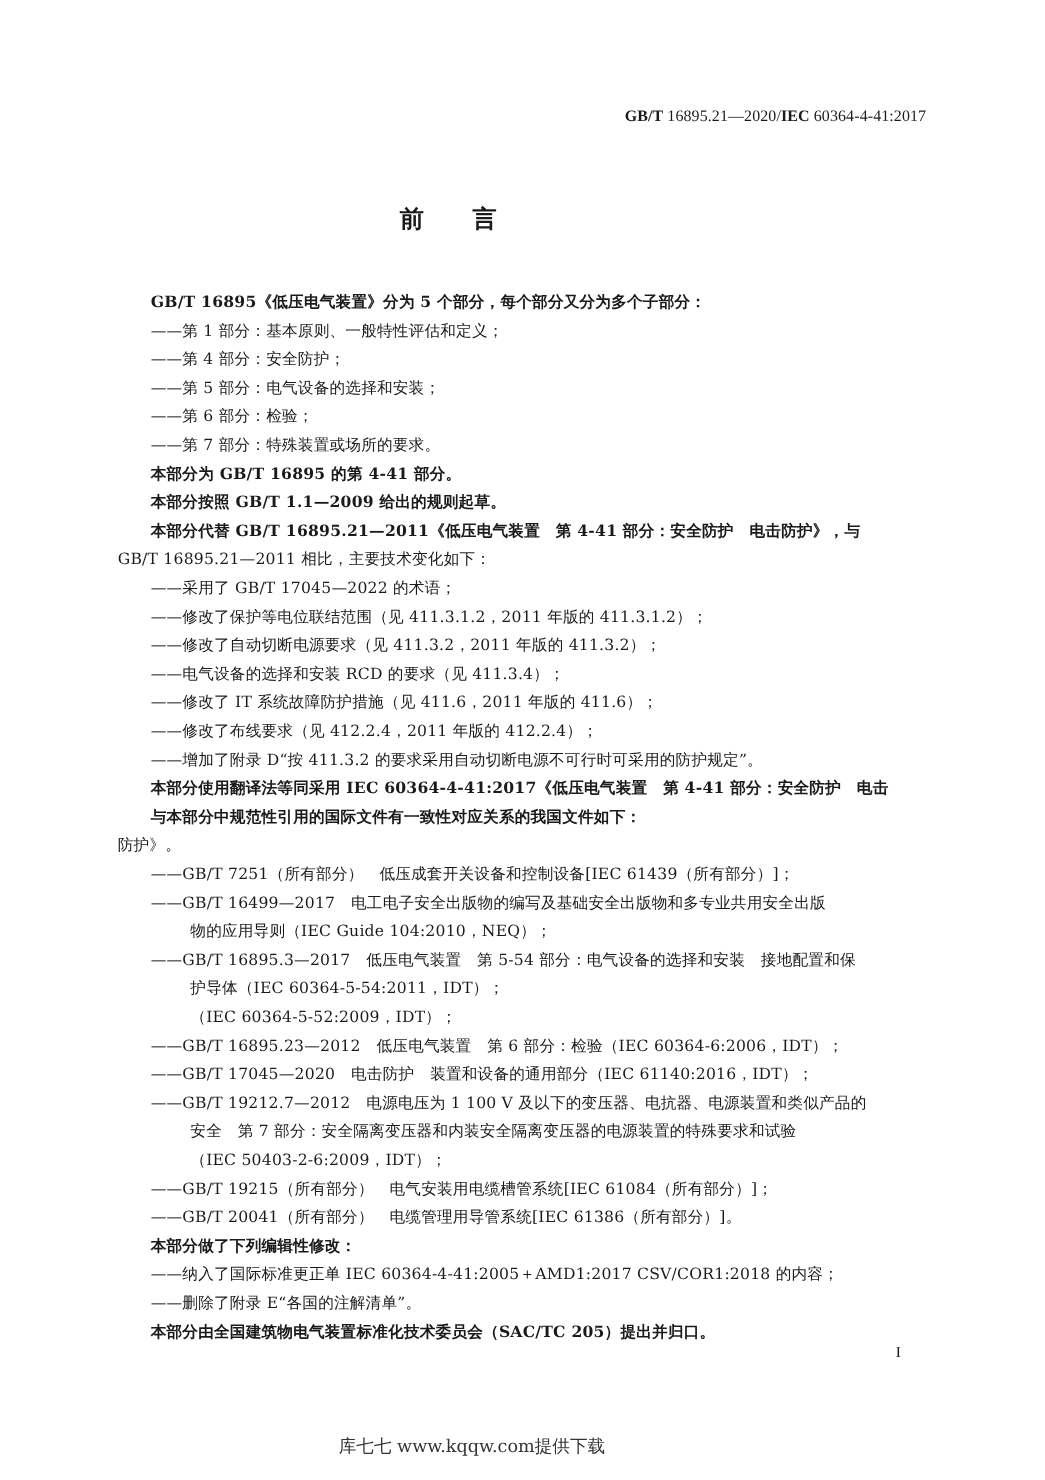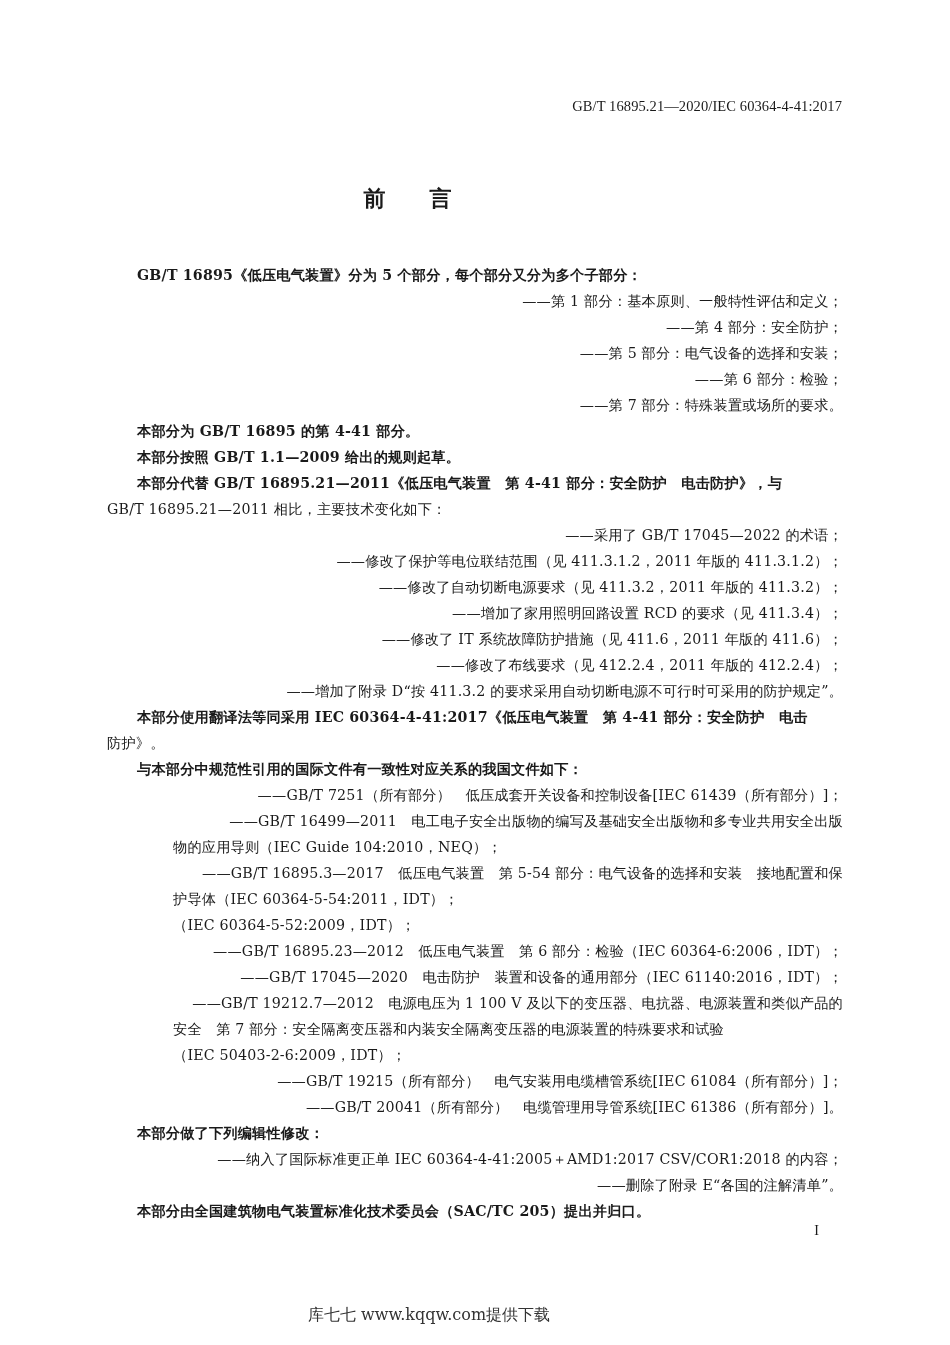--- a/index.html
+++ b/index.html
@@ -1,30 +1,30 @@
 <!DOCTYPE html>
 <html><head>
 <meta charset="utf-8">
 <style>
   html, body { margin: 0; padding: 0; background: #ffffff; }
   body { width: 950px; height: 1345px; position: relative; overflow: hidden;
          font-family: "DejaVu Serif", "Liberation Serif", serif; color: #1a1a1a; }
   .header { position: absolute; top: 98px; right: 108px; font-size: 14.5px;
             font-family: "Liberation Serif", serif; letter-spacing: 0.1px; }
-  .header b { font-weight: normal; margin-top: 31px; }
+  .header b { font-weight: bold; margin-top: 31px; }
   .title { position: absolute; top: 184px; left: 0; width: 815px; text-align: center;
            font-size: 22px; font-weight: bold; font-family: "DejaVu Sans", sans-serif; letter-spacing: 0; }
   .title span { display: inline-block; }
   .title .gap { width: 44px; }
   .body { position: absolute; top: 262px; left: 107px; width: 736px; }
   .line { height: 26px; line-height: 26px; font-size: 14.2px; white-space: nowrap;
           font-family: "DejaVu Serif", serif; letter-spacing: 0.2px; }
   .p { padding-left: 30px; font-weight: bold; }
   .flush { padding-left: 0; }
-  .dash { padding-left: 30px; text-align: right; }
+  .dash { padding-left: 30px; }
   .cont { padding-left: 66px; }
   .pagenum { position: absolute; top: 1223px; right: 131px; font-size: 14px;
              font-family: "Liberation Serif", serif; }
   .footer { position: absolute; top: 1305px; left: 0; width: 858px; text-align: center;
             font-size: 16px; color: #333; font-family: "DejaVu Serif", serif; }
 </style>
 </head>
 <body>
 
 <div class="header">
@@ -42,29 +42,29 @@
   <div class="line dash">——第 5 部分：电气设备的选择和安装；</div>
   <div class="line dash">——第 6 部分：检验；</div>
   <div class="line dash">——第 7 部分：特殊装置或场所的要求。</div>
   <div class="line p">本部分为 GB/T 16895 的第 4-41 部分。</div>
   <div class="line p">本部分按照 GB/T 1.1—2009 给出的规则起草。</div>
   <div class="line p">本部分代替 GB/T 16895.21—2011《低压电气装置　第 4-41 部分：安全防护　电击防护》，与</div>
   <div class="line flush">GB/T 16895.21—2011 相比，主要技术变化如下：</div>
   <div class="line dash">——采用了 GB/T 17045—2022 的术语；</div>
   <div class="line dash">——修改了保护等电位联结范围（见 411.3.1.2，2011 年版的 411.3.1.2）；</div>
   <div class="line dash">——修改了自动切断电源要求（见 411.3.2，2011 年版的 411.3.2）；</div>
-  <div class="line dash">——增加了家用照明回路设置 RCD 的要求（见 411.3.4）；</div>
+  <div class="line dash">——电气设备的选择和安装 RCD 的要求（见 411.3.4）；</div>
   <div class="line dash">——修改了 IT 系统故障防护措施（见 411.6，2011 年版的 411.6）；</div>
   <div class="line dash">——修改了布线要求（见 412.2.4，2011 年版的 412.2.4）；</div>
   <div class="line dash">——增加了附录 D“按 411.3.2 的要求采用自动切断电源不可行时可采用的防护规定”。</div>
   <div class="line p">本部分使用翻译法等同采用 IEC 60364-4-41:2017《低压电气装置　第 4-41 部分：安全防护　电击</div>
+  <div class="line p">与本部分中规范性引用的国际文件有一致性对应关系的我国文件如下：</div>
   <div class="line flush">防护》。</div>
-  <div class="line p">与本部分中规范性引用的国际文件有一致性对应关系的我国文件如下：</div>
   <div class="line dash">——GB/T 7251（所有部分）　低压成套开关设备和控制设备[IEC 61439（所有部分）]；</div>
-  <div class="line dash">——GB/T 16499—2011　电工电子安全出版物的编写及基础安全出版物和多专业共用安全出版</div>
+  <div class="line dash">——GB/T 16499—2017　电工电子安全出版物的编写及基础安全出版物和多专业共用安全出版</div>
   <div class="line cont">物的应用导则（IEC Guide 104:2010，NEQ）；</div>
   <div class="line dash">——GB/T 16895.3—2017　低压电气装置　第 5-54 部分：电气设备的选择和安装　接地配置和保</div>
   <div class="line cont">护导体（IEC 60364-5-54:2011，IDT）；</div>
   <div class="line cont">（IEC 60364-5-52:2009，IDT）；</div>
   <div class="line dash">——GB/T 16895.23—2012　低压电气装置　第 6 部分：检验（IEC 60364-6:2006，IDT）；</div>
   <div class="line dash">——GB/T 17045—2020　电击防护　装置和设备的通用部分（IEC 61140:2016，IDT）；</div>
   <div class="line dash">——GB/T 19212.7—2012　电源电压为 1 100 V 及以下的变压器、电抗器、电源装置和类似产品的</div>
   <div class="line cont">安全　第 7 部分：安全隔离变压器和内装安全隔离变压器的电源装置的特殊要求和试验</div>
   <div class="line cont">（IEC 50403-2-6:2009，IDT）；</div>
   <div class="line dash">——GB/T 19215（所有部分）　电气安装用电缆槽管系统[IEC 61084（所有部分）]；</div>

